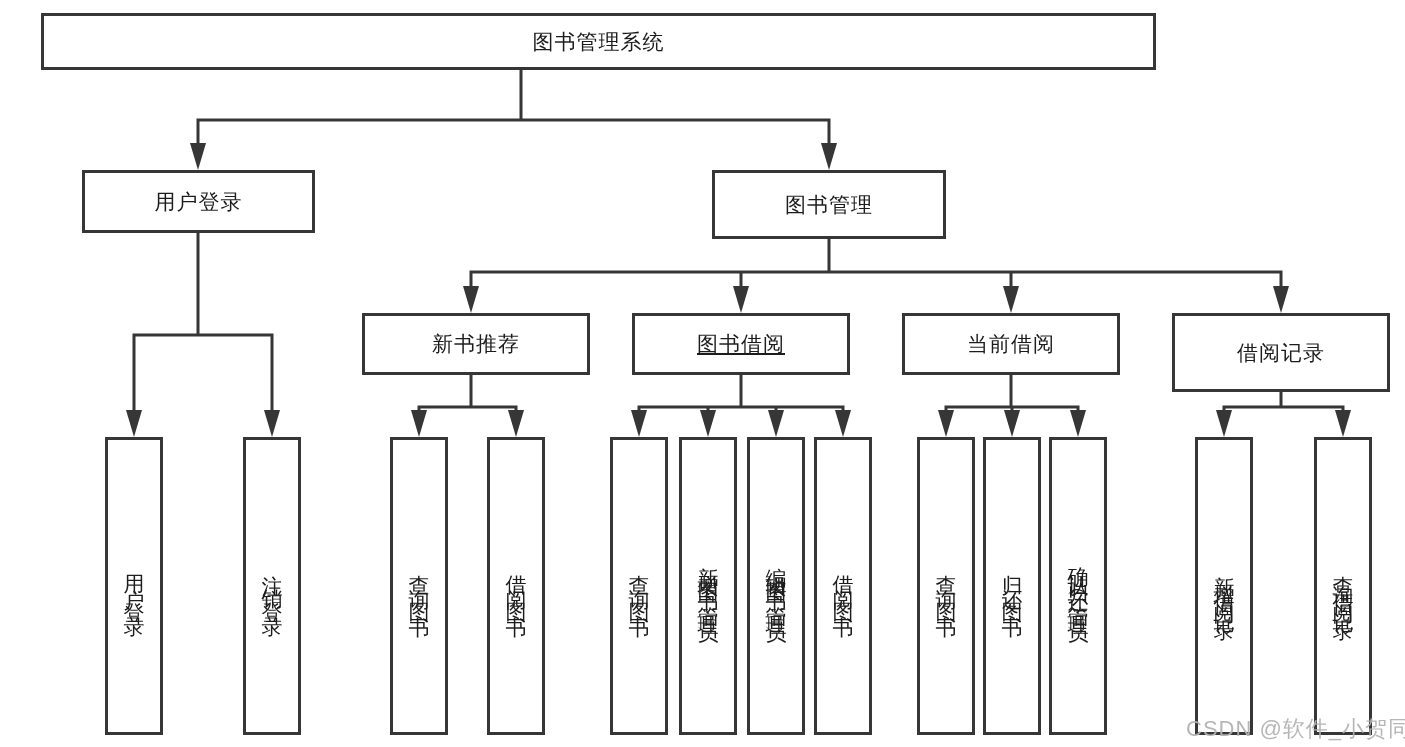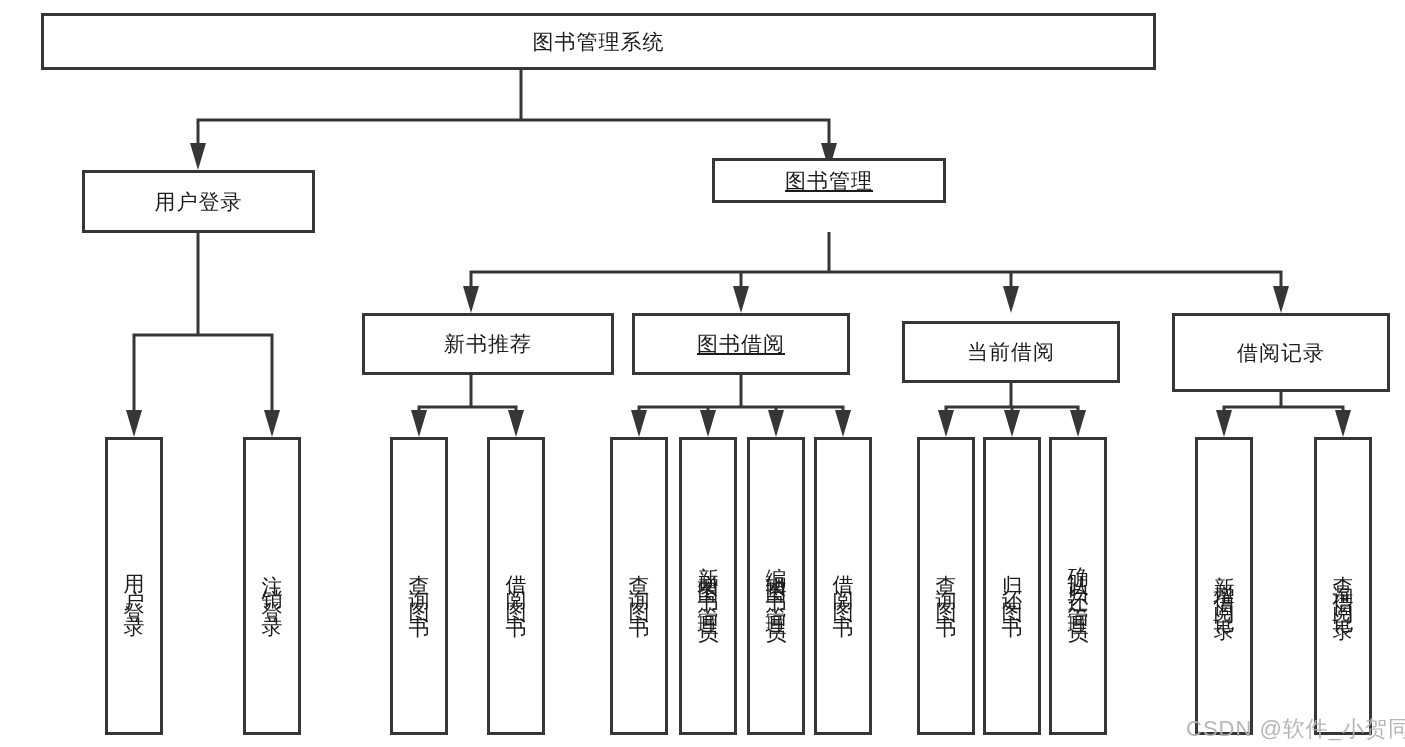--- a/index.html
+++ b/index.html
@@ -107,31 +107,31 @@
     </g>
   </svg>
 
   <div class="node" style="left:32px; top:13px; width:1115px; height:57px;margin-left:9px;">
     <span>图书管理系统</span>
   </div>
 
   <div class="node" style="left:82px; top:170px; width:233px; height:63px;">
     <span>用户登录</span>
   </div>
-  <div class="node" style="left:712px; top:158px; width:234px; height:45px;text-decoration:underline;">
+  <div class="node" style="left:712px; top:170px; width:234px; height:69px;">
     <span>图书管理</span>
   </div>
 
-  <div class="node" style="left:362px; top:313px; width:252px; height:62px;">
+  <div class="node" style="left:362px; top:313px; width:228px; height:62px;">
     <span>新书推荐</span>
   </div>
   <div class="node" style="left:632px; top:313px; width:218px; height:62px;text-decoration:underline;">
     <span>图书借阅</span>
   </div>
-  <div class="node" style="left:902px; top:313px; width:218px; height:62px;margin-top:8px;">
+  <div class="node" style="left:902px; top:313px; width:218px; height:62px;">
     <span>当前借阅</span>
   </div>
   <div class="node" style="left:1172px; top:313px; width:218px; height:79px;">
     <span>借阅记录</span>
   </div>
 
   <div class="leaf ls4" style="left:105px;">
     <span>用户登录</span>
   </div>
   <div class="leaf ls4" style="left:243px;">

